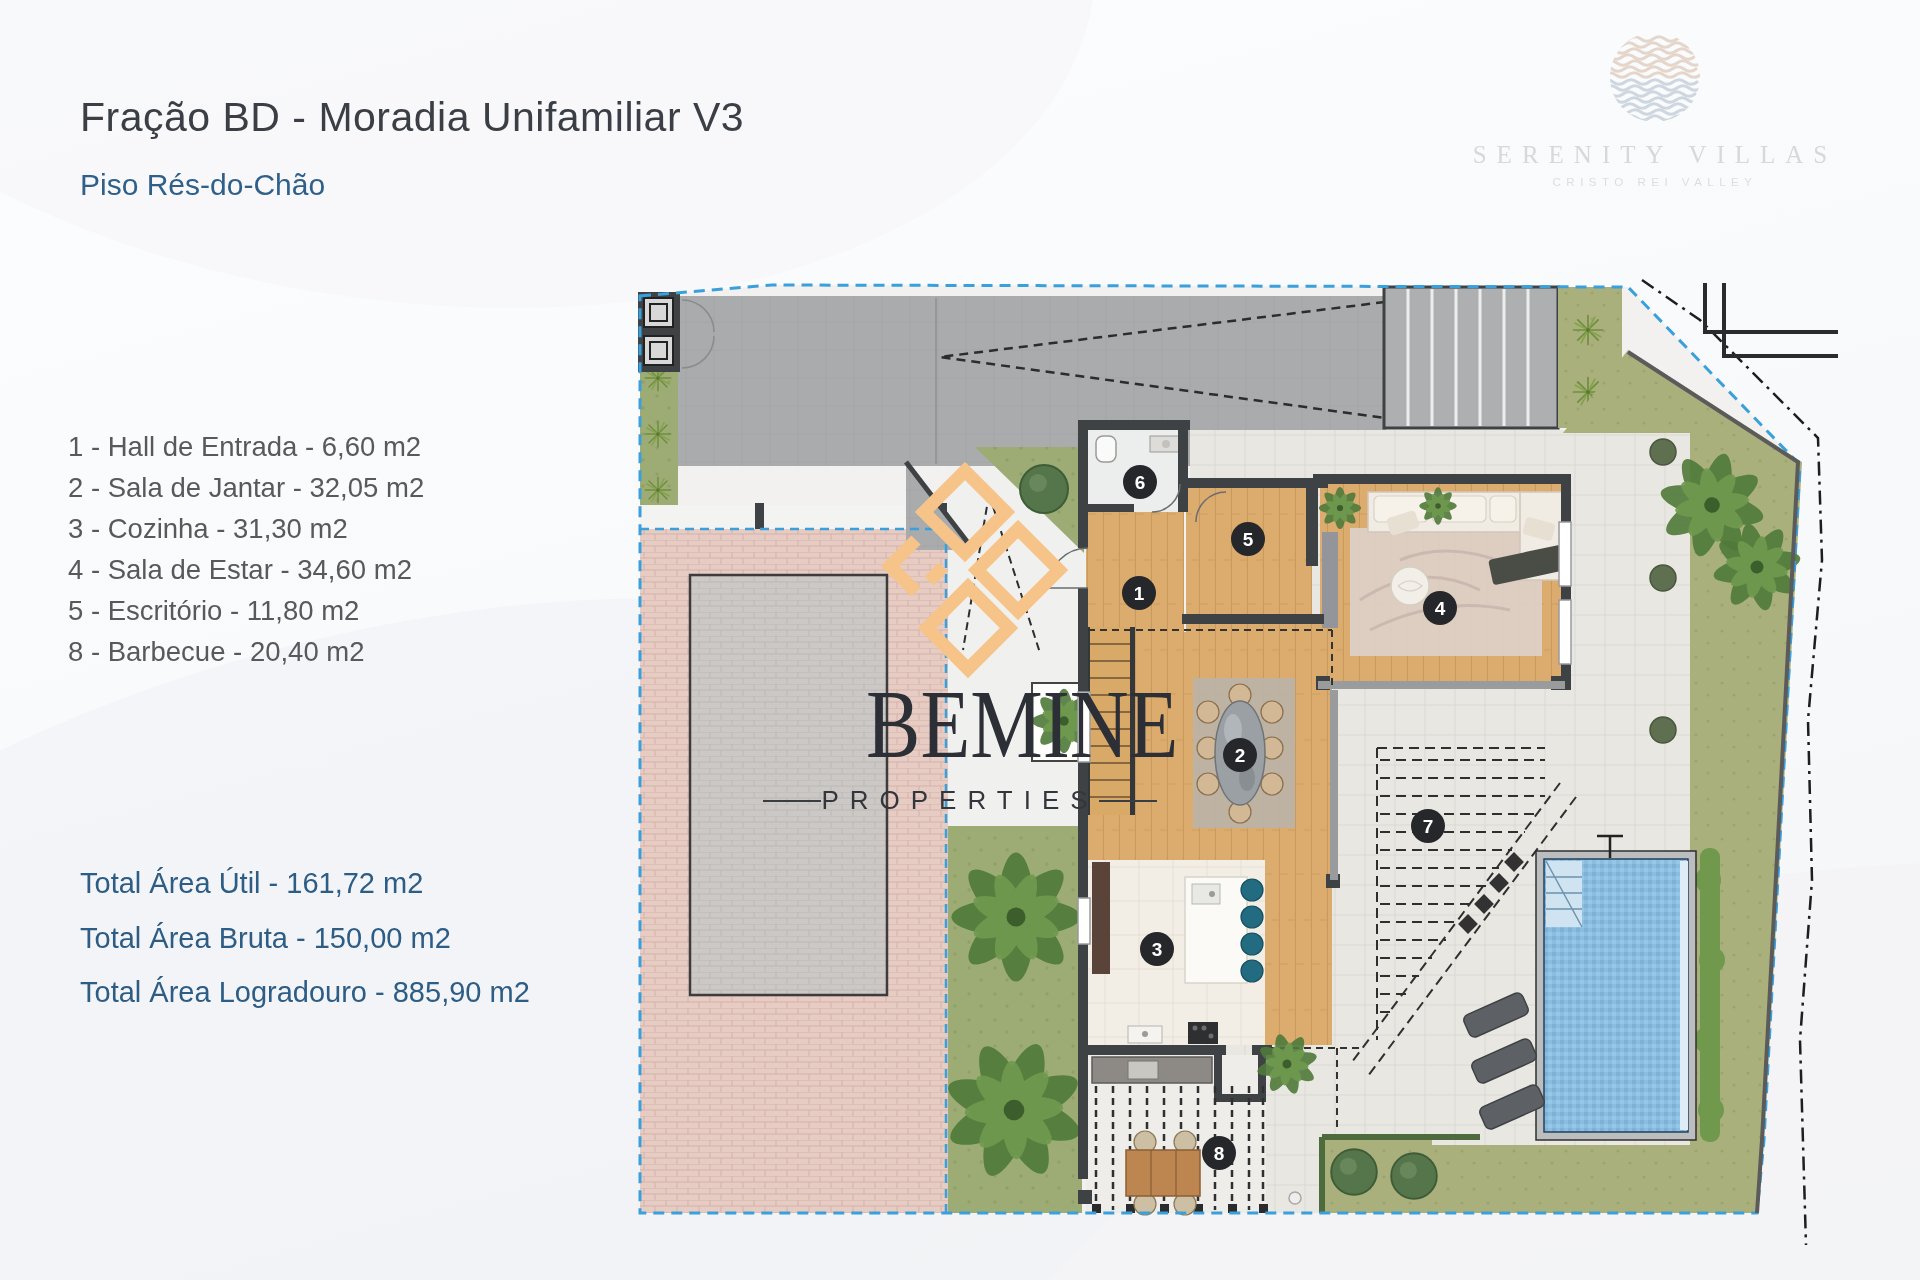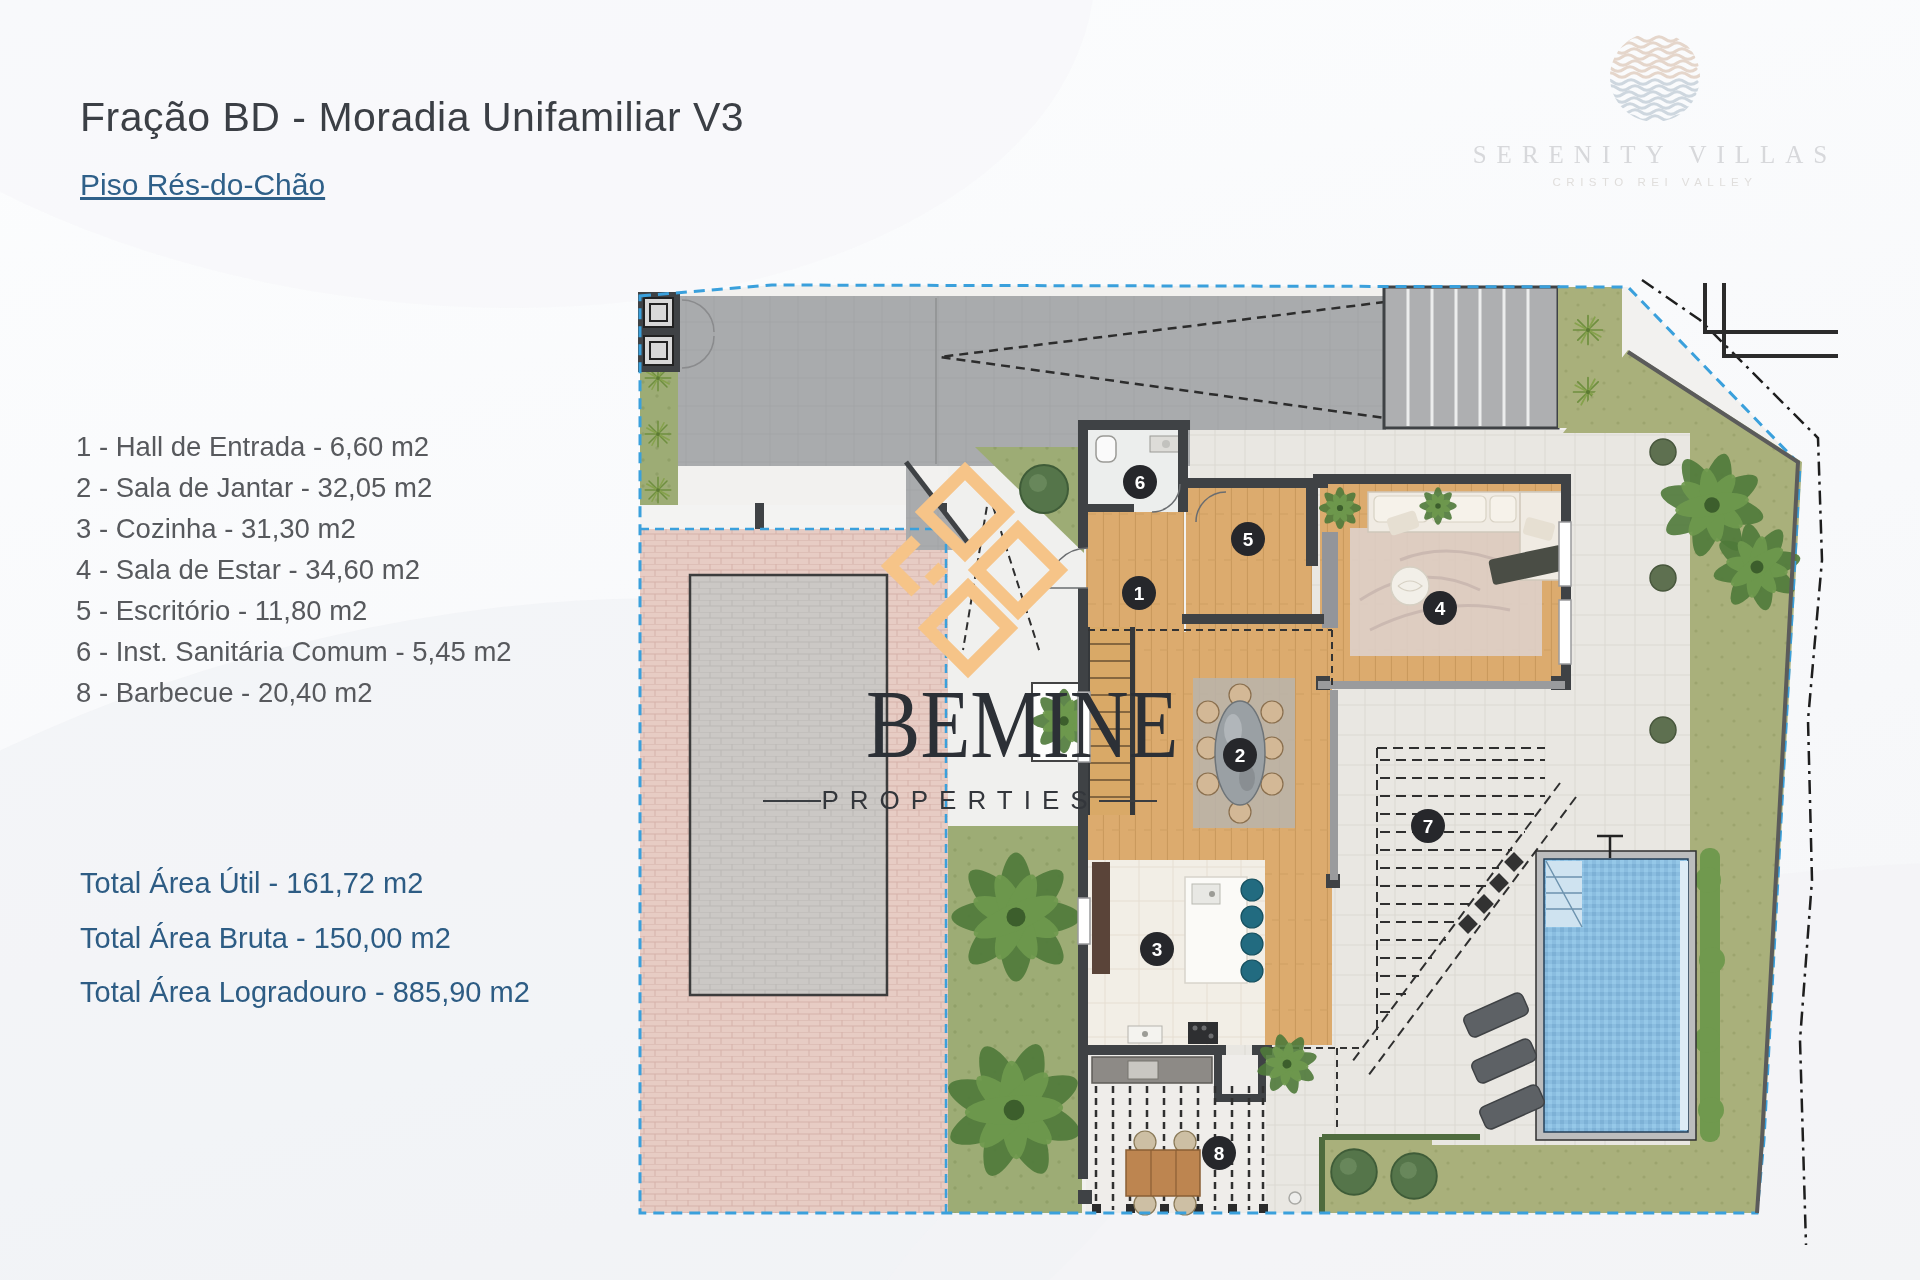--- a/index.html
+++ b/index.html
@@ -5,23 +5,23 @@
   html,body{margin:0;padding:0;background:#ffffff;}
   #page{position:relative;width:1920px;height:1280px;overflow:hidden;
         background:linear-gradient(165deg,#fcfdfe 0%,#f8f9fb 55%,#f4f5f7 100%);
         font-family:"Liberation Sans",sans-serif;}
   .swoosh{position:absolute;border-radius:50%;pointer-events:none;}
   .sw1{left:-500px;top:640px;width:1750px;height:950px;background:#eef0f3;opacity:.5;transform:rotate(-16deg);}
   .sw2{left:820px;top:880px;width:1900px;height:900px;background:#f2f3f6;opacity:.65;transform:rotate(-9deg);}
   .sw3{left:-300px;top:-500px;width:1400px;height:800px;background:#f6f7f9;opacity:.7;transform:rotate(8deg);}
 
   .title{position:absolute;left:80px;top:94px;font-size:41px;letter-spacing:.5px;color:#3b3f45;font-weight:400;}
-  .subtitle{position:absolute;left:80px;top:168px;font-size:30px;color:#2f6089;font-weight:400;text-decoration:underline;}
-
-  .legend{position:absolute;left:76px;top:426px;font-size:27.5px;line-height:41px;color:#57595d;}
+  .subtitle{position:absolute;left:80px;top:168px;font-size:30px;color:#2f6089;font-weight:400;}
+
+  .legend{position:absolute;left:68px;top:426px;font-size:27.5px;line-height:41px;color:#57595d;}
   .totals{position:absolute;left:80px;top:856px;font-size:29px;line-height:54.5px;color:#2d5c84;}
 
   .dev-logo{position:absolute;left:1440px;top:27px;width:430px;text-align:center;}
   .dev-icon{display:block;margin:0 auto;}
   .dev-name{margin-top:14px;font-family:"Liberation Serif",serif;font-size:25px;letter-spacing:10px;color:#d7d8db;white-space:nowrap;}
   .dev-tag{margin-top:7px;font-size:11.5px;letter-spacing:5.5px;color:#e0dedc;white-space:nowrap;}
 
   .plan-svg{position:absolute;left:598px;top:262px;width:1332px;height:1008px;}
 
   .wm{position:absolute;left:700px;top:676px;width:520px;text-align:right;pointer-events:none;}
@@ -41,21 +41,20 @@
 
   <div class="title">Fração BD - Moradia Unifamiliar V3</div>
   <div class="subtitle">Piso Rés-do-Chão</div>
 
   <div class="legend">
     <div>1 - Hall de Entrada - 6,60 m2</div>
     <div>2 - Sala de Jantar - 32,05 m2</div>
     <div>3 - Cozinha - 31,30 m2</div>
     <div>4 - Sala de Estar - 34,60 m2</div>
     <div>5 - Escritório - 11,80 m2</div>
-    <div>6 - Inst. Sanitária Comum - 5,45 m2</div>
     <div>8 - Barbecue - 20,40 m2</div>
   </div>
 
   <div class="totals">
     <div>Total Área Útil - 161,72 m2</div>
     <div>Total Área Bruta - 150,00 m2</div>
     <div>Total Área Logradouro - 885,90 m2</div>
   </div>
 
   <div class="dev-logo">

